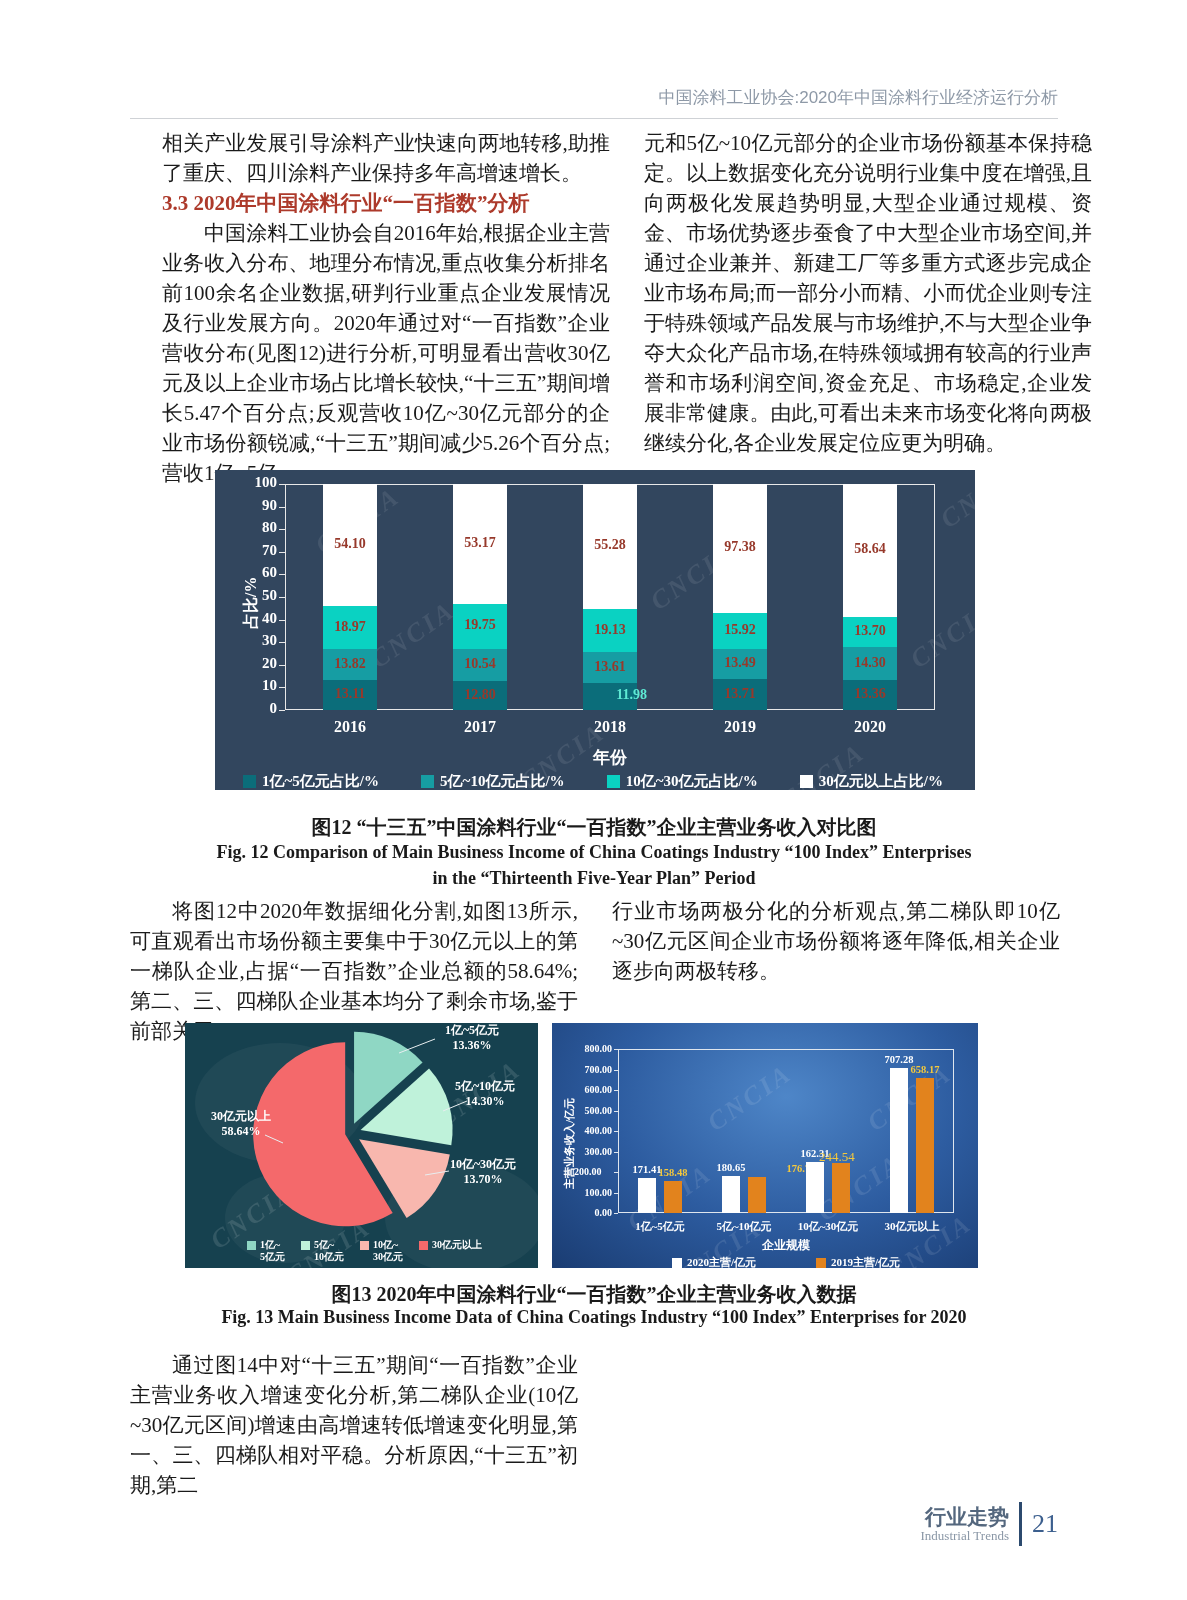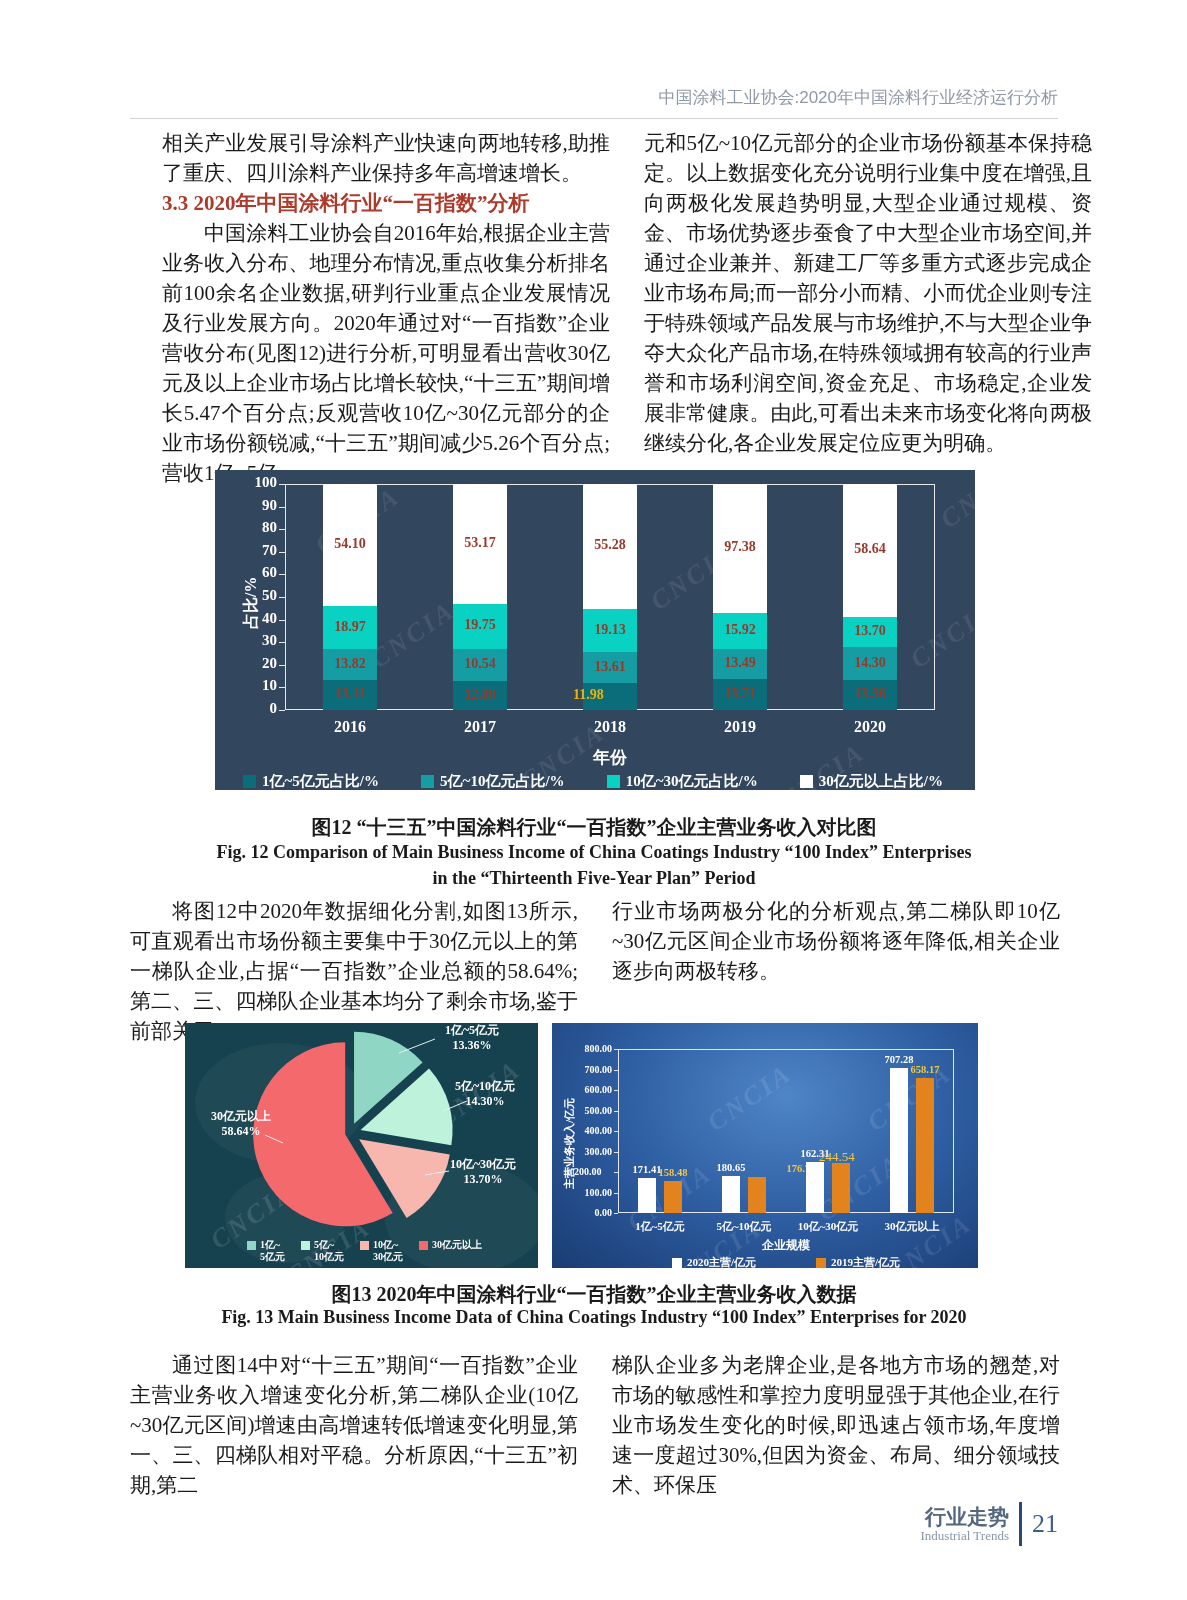--- a/index.html
+++ b/index.html
@@ -93,21 +93,21 @@
     <div style="position: absolute; left: 238px; top: 211.072px; width: 54px; height: 28.928px; background: rgb(11, 109, 122);"></div>
     <div style="position: absolute; left: 228px; top: 216.536px; width: 74px; text-align: center; color: rgb(151, 57, 43); font-size: 14px; font-weight: bold;">12.80</div>
     <div style="position: absolute; left: 238px; top: 178.799px; width: 54px; height: 32.2728px; background: rgb(22, 157, 163);"></div>
     <div style="position: absolute; left: 228px; top: 185.936px; width: 74px; text-align: center; color: rgb(151, 57, 43); font-size: 14px; font-weight: bold;">10.54</div>
     <div style="position: absolute; left: 238px; top: 134.164px; width: 54px; height: 44.635px; background: rgb(10, 210, 194);"></div>
     <div style="position: absolute; left: 228px; top: 147.482px; width: 74px; text-align: center; color: rgb(151, 57, 43); font-size: 14px; font-weight: bold;">19.75</div>
     <div style="position: absolute; left: 238px; top: 14px; width: 54px; height: 120.164px; background: rgb(255, 255, 255);"></div>
     <div style="position: absolute; left: 228px; top: 65.0821px; width: 74px; text-align: center; color: rgb(151, 57, 43); font-size: 14px; font-weight: bold;">53.17</div>
     <div style="position: absolute; left: 200px; top: 248px; width: 130px; text-align: center; color: rgb(255, 255, 255); font-size: 16px; font-weight: bold;">2017</div>
     <div style="position: absolute; left: 368px; top: 212.925px; width: 54px; height: 27.0748px; background: rgb(11, 109, 122);"></div>
-    <div style="position: absolute; left: 358px; top: 217.463px; width: 74px; text-align: left; color: #eab308; font-size: 14px; font-weight: bold;">11.98</div>
+    <div style="position: absolute; left: 358px; top: 217.463px; width: 74px; text-align: right; color: #5eead4; font-size: 14px; font-weight: bold;">11.98</div>
     <div style="position: absolute; left: 368px; top: 182.167px; width: 54px; height: 30.7586px; background: rgb(22, 157, 163);"></div>
     <div style="position: absolute; left: 358px; top: 188.546px; width: 74px; text-align: center; color: rgb(151, 57, 43); font-size: 14px; font-weight: bold;">13.61</div>
     <div style="position: absolute; left: 368px; top: 138.933px; width: 54px; height: 43.2338px; background: rgb(10, 210, 194);"></div>
     <div style="position: absolute; left: 358px; top: 151.55px; width: 74px; text-align: center; color: rgb(151, 57, 43); font-size: 14px; font-weight: bold;">19.13</div>
     <div style="position: absolute; left: 368px; top: 14px; width: 54px; height: 124.933px; background: rgb(255, 255, 255);"></div>
     <div style="position: absolute; left: 358px; top: 67.4664px; width: 74px; text-align: center; color: rgb(151, 57, 43); font-size: 14px; font-weight: bold;">55.28</div>
     <div style="position: absolute; left: 330px; top: 248px; width: 130px; text-align: center; color: rgb(255, 255, 255); font-size: 16px; font-weight: bold;">2018</div>
     <div style="position: absolute; left: 498px; top: 209.015px; width: 54px; height: 30.9846px; background: rgb(11, 109, 122);"></div>
     <div style="position: absolute; left: 488px; top: 215.508px; width: 74px; text-align: center; color: rgb(151, 57, 43); font-size: 14px; font-weight: bold;">13.71</div>
     <div style="position: absolute; left: 498px; top: 178.528px; width: 54px; height: 30.4874px; background: rgb(22, 157, 163);"></div>
@@ -281,23 +281,20 @@
       </div>
     </div>
   </div>
 <div class="abs caption zh" style="top:1281px;">图13  2020年中国涂料行业“一百指数”企业主营业务收入数据</div>
 <div class="abs caption en" style="top:1307px;">Fig. 13  Main Business Income Data of China Coatings Industry “100 Index” Enterprises for 2020</div>
 
 <div class="abs cols bottom-text">
   <div class="col">
     <p class="indent">通过图14中对“十三五”期间“一百指数”企业主营业务收入增速变化分析,第二梯队企业(10亿~30亿元区间)增速由高增速转低增速变化明显,第一、三、四梯队相对平稳。分析原因,“十三五”初期,第二</p>
   </div>
-  <div class="col">
-    <p>梯队企业多为老牌企业,是各地方市场的翘楚,对市场的敏感性和掌控力度明显强于其他企业,在行业市场发生变化的时候,即迅速占领市场,年度增速一度超过30%,但因为资金、布局、细分领域技术、环保压</p>
-  </div>
 </div>
 
 <div class="abs footer">
   <div class="fz">
     <div class="zh">行业走势</div>
     <div class="en">Industrial Trends</div>
   </div>
   <div class="bar"></div>
   <div class="pg">21</div>
 </div>

